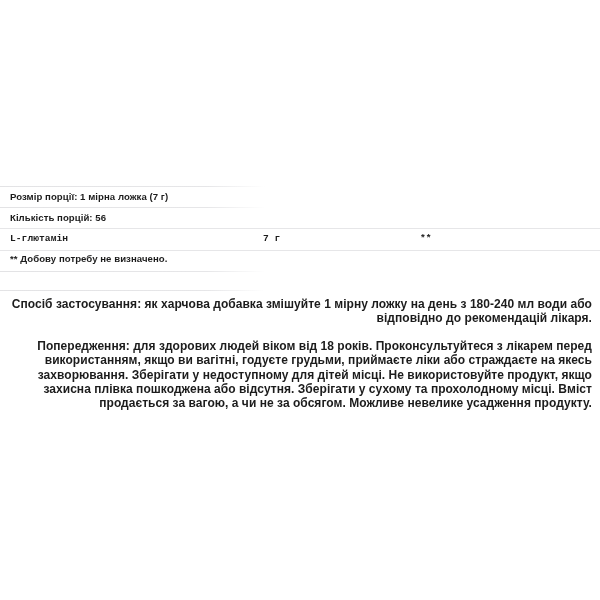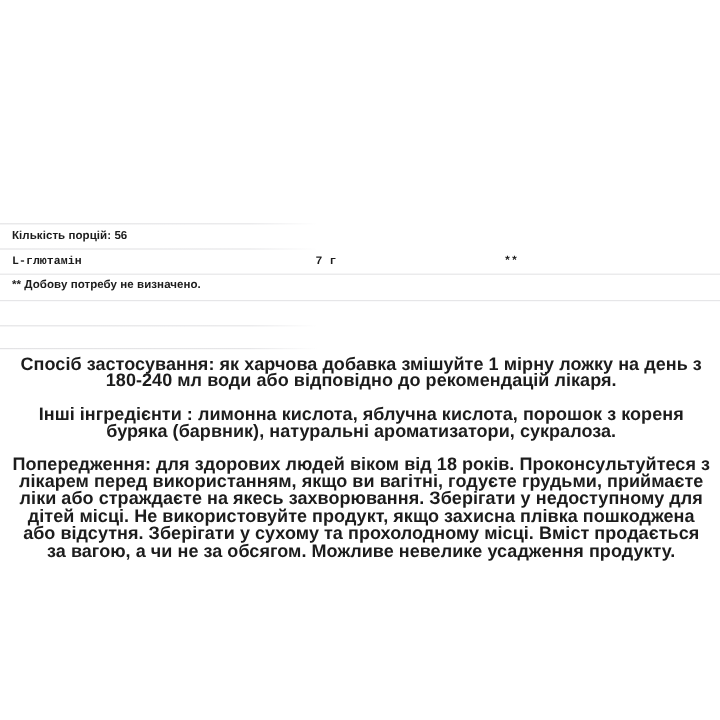--- a/index.html
+++ b/index.html
@@ -73,27 +73,27 @@
   }
 
   
   .paragraphs {
     position: absolute;
     left: 10px;
     top: 297px;
     width: 582px;
   }
   .para {
-    font-size: 15px;
+    font-size: 12px;
     font-weight: 700;
     line-height: 14.4px;
     letter-spacing: 0.04px;
     color: #1c1c1c;
     margin: 0 0 13px 0;
-    text-align: center;
+    text-align: right;
   }
   .para:last-child { margin-bottom: 0; }
 </style>
 </head>
 <body>
 
 <div class="panel">
 
   <div class="line-short" style="top:186px;"></div>
   <div class="line-short" style="top:207px;"></div>
@@ -102,33 +102,35 @@
   <div class="line-short" style="top:271px;"></div>
   <div class="line-short" style="top:290px;"></div>
 
   <table class="facts">
     <colgroup>
       <col class="col-name">
       <col class="col-amount">
       <col class="col-dv">
     </colgroup>
     <tbody>
+      <tr class="row-serving">
+        <td class="cell-pad-l" colspan="3">Розмір порції: 1 мірна ложка (7 г)</td>
+      </tr>
       <tr class="row-count">
         <td class="cell-pad-l" colspan="3">Кількість порцій: 56</td>
       </tr>
       <tr class="row-nutrient">
         <td class="cell-pad-l">L-глютамін</td>
         <td>7 г</td>
         <td>**</td>
       </tr>
       <tr class="row-note">
         <td class="cell-pad-l" colspan="3">** Добову потребу не визначено.</td>
       </tr>
     </tbody>
   </table>
 
   <div class="paragraphs">
     <p class="para">Спосіб застосування: як харчова добавка змішуйте 1 мірну ложку на день з 180-240 мл води або відповідно до рекомендацій лікаря.</p>
-    <p class="para">Інші інгредієнти : лимонна кислота, яблучна кислота, порошок з кореня буряка (барвник), натуральні ароматизатори, сукралоза.</p>
     <p class="para">Попередження: для здорових людей віком від 18 років. Проконсультуйтеся з лікарем перед використанням, якщо ви вагітні, годуєте грудьми, приймаєте ліки або страждаєте на якесь захворювання. Зберігати у недоступному для дітей місці. Не використовуйте продукт, якщо захисна плівка пошкоджена або відсутня. Зберігати у сухому та прохолодному місці. Вміст продається за вагою, а чи не за обсягом. Можливе невелике усадження продукту.</p>
   </div>
 
 </div>
 
 </body></html>

